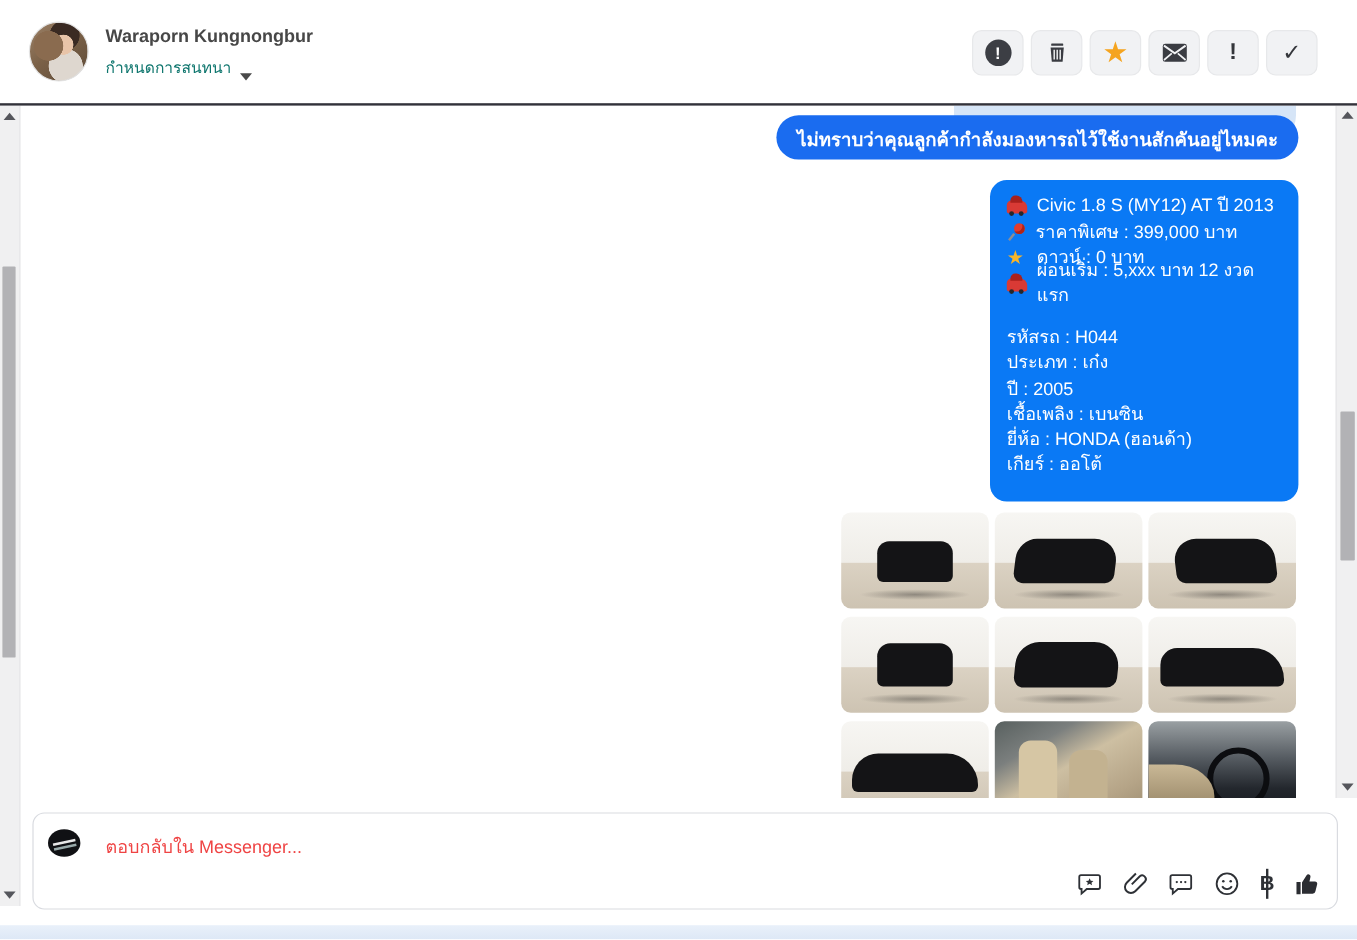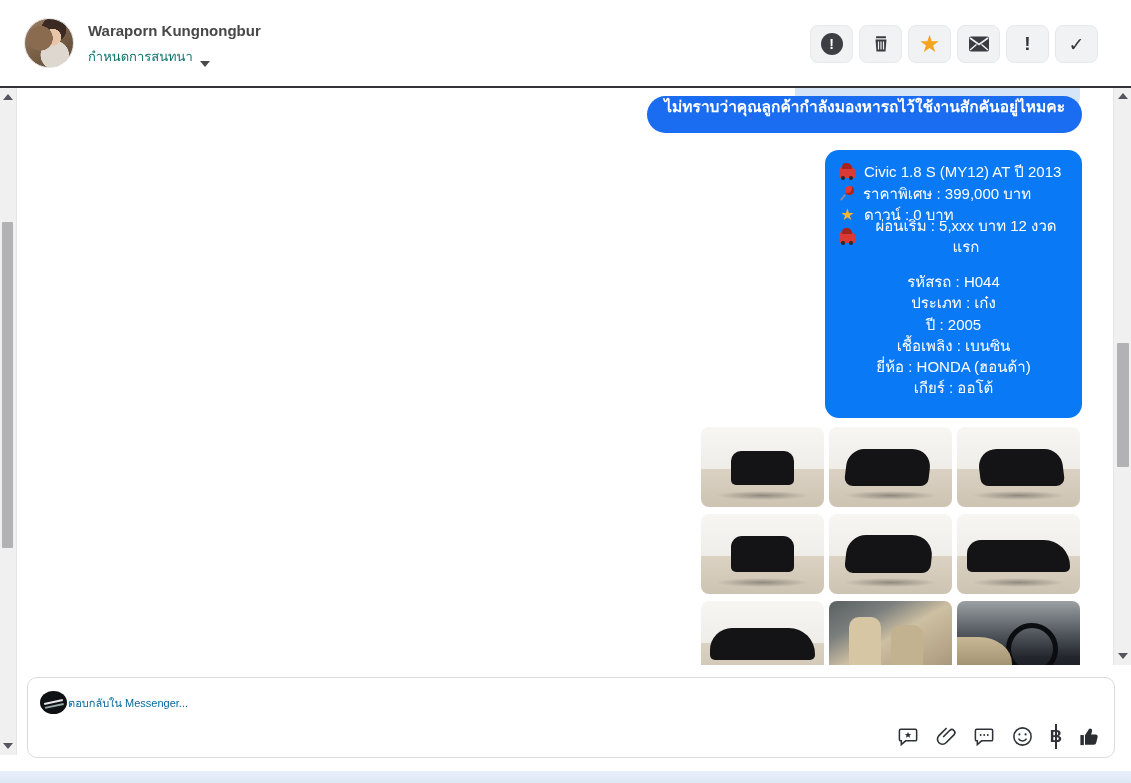--- a/index.html
+++ b/index.html
@@ -31,25 +31,25 @@
   .exc-plain { font-size:19px; font-weight:bold; color:#34363b; }
   .check-glyph { font-size:19px; font-weight:bold; color:#34363b; font-family:"DejaVu Sans",sans-serif; }
   .star-glyph { font-size:24px; color:#f5a41f; font-family:"DejaVu Sans",sans-serif; line-height:1; }
 
   
   .chat { position:absolute; left:17px; top:88px; width:1096px; height:577px; background:#fff; overflow:hidden; }
 
   .bubble-partial { position:absolute; right:33px; top:-16px; width:285px; height:48px;
                     background:#d6e5f7; border-radius:0 0 24px 22px; z-index:1; }
   .bubble-sent { position:absolute; right:31px; top:8px; height:37px; max-width:640px; z-index:2;
-                 background:#1a6cf0; color:#fff; border-radius:19px; padding:0 17px;
+                 background:#1a6cf0; color:#fff; border-radius:19px; padding:11px 17px;
                  font-size:15.5px; font-weight:600; white-space:nowrap; line-height:21px; }
 
   .card { position:absolute; right:31px; top:62px; width:257px; min-height:268px; z-index:2;
-          background:#0a79f5; color:#fff; border-radius:14px; padding:11px 14px 13px;text-align:center; }
+          background:#0a79f5; color:#fff; border-radius:14px; padding:11px 14px 13px; }
   .card-line { display:flex; align-items:center; gap:8px; font-size:15px; font-weight:500;
                line-height:21.5px; height:21.5px; }
   .card-spacer { height:24px; }
   .detail-line { font-size:15px; font-weight:500; line-height:21.3px; }
 
   .emoji { display:inline-block; position:relative; flex:0 0 auto; }
   .car-emoji { width:17px; height:11px; background:#d93a35; border-radius:4px 6px 2px 2px; margin-top:2px; }
   .car-emoji::before { content:""; position:absolute; left:3px; right:4px; top:-4px; height:6px;
                        background:#a8211d; border-radius:4px 5px 0 0; }
   .car-emoji::after { content:""; position:absolute; bottom:-2px; left:2px; width:4px; height:4px;
@@ -100,21 +100,21 @@
   .sb-right .sb-thumb { left:3px; width:12px; top:256px; height:124px; }
   .sb-left .sb-thumb { left:2px; width:11px; top:134px; height:326px; }
 
   
   .composer { position:absolute; left:27px; top:677px; width:1088px; height:81px; background:#fff;
               border:1.5px solid #d9dbe0; border-radius:10px; z-index:5; cursor:text; }
   .page-logo { position:absolute; left:12px; top:13px; width:27px; height:23px; border-radius:50%;
                background:#101114; overflow:hidden; }
   .page-logo::before { content:""; position:absolute; left:4px; top:10px; width:19px; height:2px;
                        background:#e8e8e8; transform:rotate(-12deg); box-shadow:0 4px 0 #9aa; }
-  .placeholder { position:absolute; left:40px; top:16px; font-size:11px; color:#0369a1; }
+  .placeholder { position:absolute; left:60px; top:16px; font-size:15px; color:#ef4444; }
   .composer-icons { position:absolute; right:13px; bottom:9px; display:flex; align-items:center; gap:15px; }
   .cicon { width:23px; height:23px; display:flex; align-items:center; justify-content:center; cursor:pointer; }
   .cicon svg { display:block; }
   .baht-icon { position:relative; font-size:17px; font-weight:bold; color:#2e3136; width:14px;
                text-align:center; cursor:pointer; }
   .baht-icon::after { content:""; position:absolute; left:6px; top:-3px; width:1.5px; height:25px; background:#2e3136; }
 
   .footer-strip { position:absolute; left:0; bottom:0; width:1131px; height:12px;
                   background:linear-gradient(180deg,#e9f0fa,#dde8f6); z-index:6; }
 </style>

